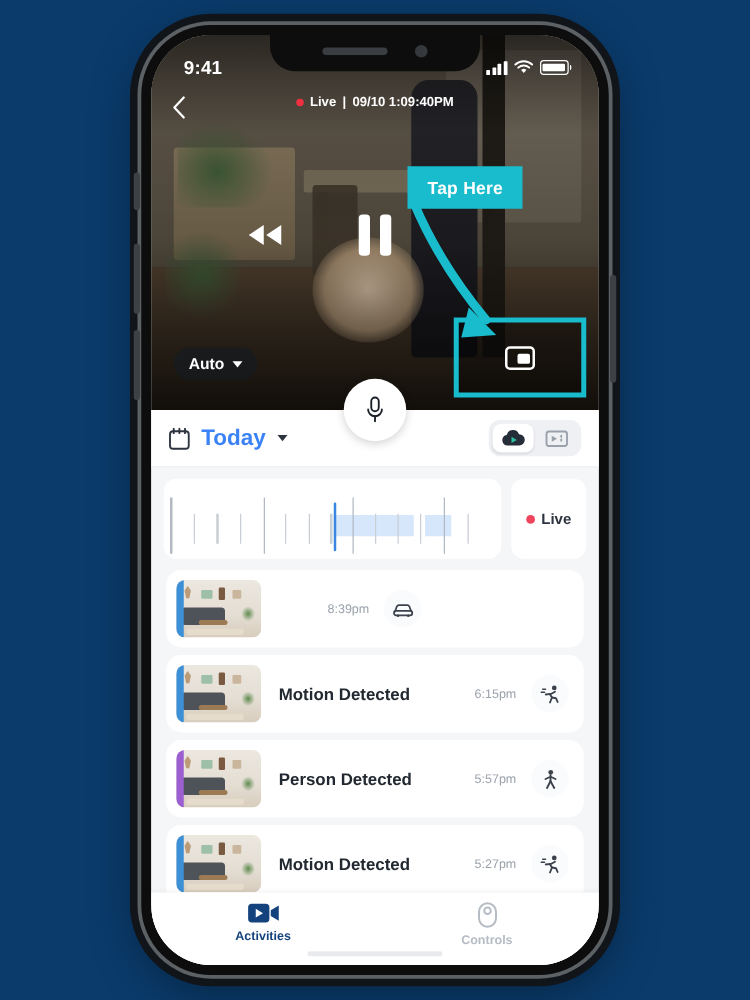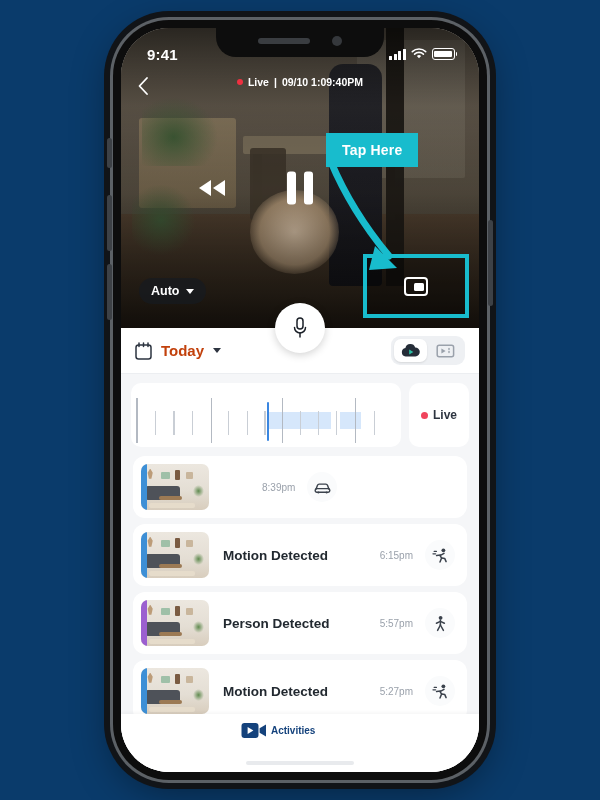--- a/index.html
+++ b/index.html
@@ -121,21 +121,21 @@
 
   
   .panel{ position:absolute; top:300px; left:0; right:0; bottom:0; background:#f5f6f8; }
 
   .panel-top{
     height:46px; background:#fff; display:flex; align-items:center;
     justify-content:space-between; padding:0 14px;
     border-bottom:1px solid #eceef1;
   }
   .date-sel{ display:flex; align-items:center; gap:9px; cursor:pointer; }
-  .date-txt{ font-size:15px; font-weight:bold; color:#c2410c; }
+  .date-txt{ font-size:18px; font-weight:bold; color:#3b82f6; }
   .seg{ display:flex; background:#eef0f3; border-radius:9px; padding:3px; gap:2px; }
   .seg-item{ width:33px; height:23px; border-radius:7px; display:flex; align-items:center; justify-content:center; cursor:pointer; }
   .seg-item.active{ background:#fff; box-shadow:0 1px 2px rgba(0,0,0,.1); }
 
   
   .tl-wrap{ padding:9px 10px 8px 10px; display:flex; gap:8px; align-items:stretch; }
   .tl-card{ flex:1; background:#fff; border-radius:10px; height:64px; position:relative; overflow:hidden; cursor:pointer; }
   .tl-labels{ position:absolute; top:4px; left:0; right:0; height:12px; }
   .tl-lab{ position:absolute; font-size:7.5px; color:#9aa1ab; transform:translateX(-50%); }
   .tl-ticks{ position:absolute; left:0; right:0; top:15px; bottom:4px; }
@@ -170,21 +170,21 @@
   .ev-label{ flex:1; font-size:13.5px; font-weight:bold; color:#222930; }
   .ev-time{ font-size:10px; color:#9aa1ab; margin-right:12px;padding-left:39px; }
   .ev-ico{ width:30px; height:30px; border-radius:50%; background:#fafbfc; display:flex; align-items:center; justify-content:center; flex-shrink:0; }
 
   
   .tabbar{
     position:absolute; bottom:0; left:0; right:0; height:58px; background:#fff;
     display:flex; align-items:flex-start; justify-content:space-around; padding-top:7px;
     box-shadow:0 -1px 4px rgba(0,0,0,.05);
   }
-  .tab{ display:flex; flex-direction:row; align-items:center; gap:4px; cursor:pointer; width:33%;text-align:right; }
+  .tab{ display:flex; flex-direction:column; align-items:center; gap:4px; cursor:pointer; width:33%;text-align:right; }
   .tab-label{ font-size:10px; font-weight:bold; color:#b6bcc4; }
   .tab.active .tab-label{ color:#14427c; }
   .home-ind{ position:absolute; bottom:7px; left:50%; transform:translateX(-50%); width:108px; height:4.5px; background:#e8eaed; border-radius:3px; }
 </style>
 </head>
 <body>
 
 <div class="phone-frame">
   <div class="side-btn btn-silent"></div>
   <div class="side-btn btn-volup"></div>
@@ -457,18 +457,25 @@
 
       <div class="tabbar">
         <div class="tab active">
           <svg width="26" height="19" viewBox="0 0 26 19">
             <rect x="0.5" y="2" width="17" height="15" rx="3" fill="#14427c"></rect>
             <path d="M18.6 7.2 L25 3.4 L25 15.6 L18.6 11.8 Z" fill="#14427c"></path>
             <path d="M6.6 6 L12.4 9.5 L6.6 13 Z" fill="#ffffff"></path>
           </svg>
           <span class="tab-label">Activities</span>
         </div>
+        <div class="tab">
+          <svg width="22" height="22" viewBox="0 0 22 22">
+            <rect x="4.2" y="1.6" width="13.6" height="18.8" rx="6.8" stroke="#b6bcc4" stroke-width="1.6" fill="none"></rect>
+            <circle cx="11" cy="7.6" r="2.6" stroke="#b6bcc4" stroke-width="1.6" fill="none"></circle>
+          </svg>
+          <span class="tab-label">Controls</span>
+        </div>
         <div class="home-ind"></div>
       </div>
 
     </div>
   </div>
 </div>
 
 </body></html>

